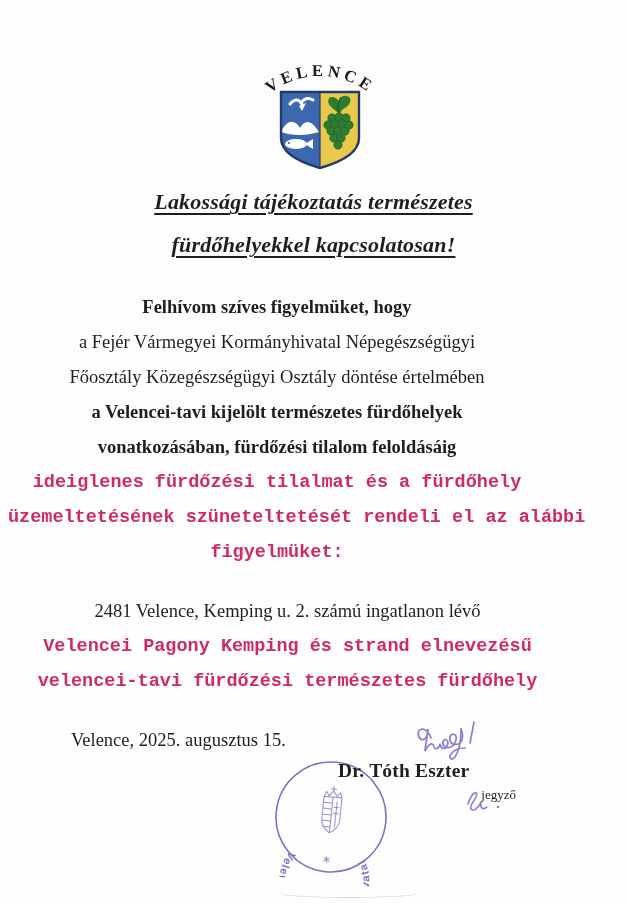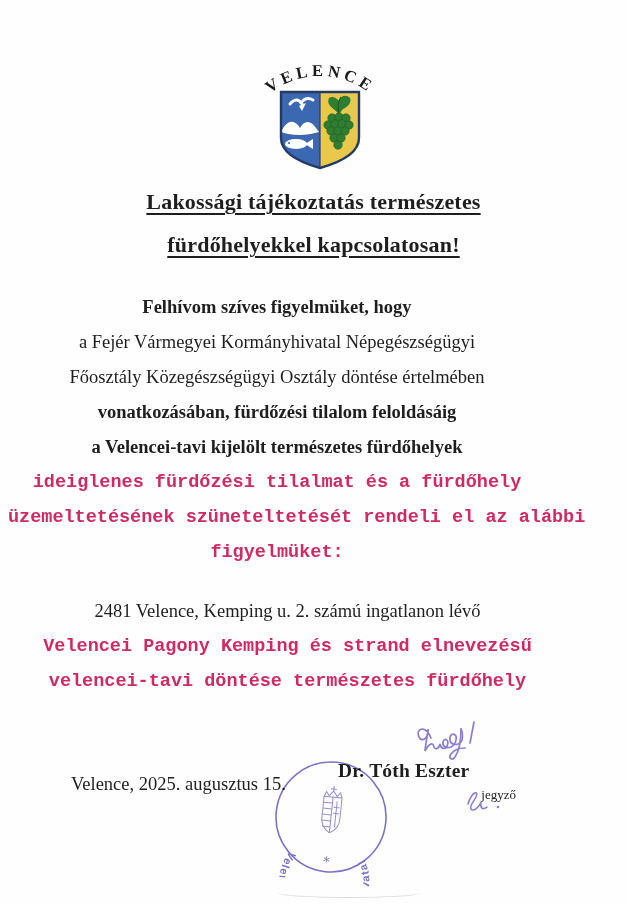--- a/index.html
+++ b/index.html
@@ -13,30 +13,30 @@
     --shield-outline:#243a66;
   }
   *{margin:0;padding:0;box-sizing:border-box;}
   html,body{background:#ffffff;}
   .page{
     position:relative;width:627px;height:904px;background:#fefefe;overflow:hidden;
     font-family:"Liberation Serif","DejaVu Serif",serif;color:var(--ink);
   }
   .crest{position:absolute;left:228px;top:50px;width:184px;height:122px;}
   .title{position:absolute;left:0;top:180px;width:627px;text-align:center;
-    font-size:22px;font-weight:bold;line-height:43px;letter-spacing:.2px;}
+    font-size:22px;font-weight:bold;line-height:43px;letter-spacing:.2px;font-style:italic;}
   .title .u{text-decoration:underline;text-decoration-thickness:2px;text-underline-offset:4px;}
   .body-block{position:absolute;left:0;top:290px;width:546px;text-align:center;
     font-size:18.5px;line-height:35px;padding-left:8px;}
   .location-block{position:absolute;left:0;top:594px;width:575px;text-align:center;
     font-size:18.5px;line-height:35px;}
   .ln{white-space:nowrap;}
   .b{font-weight:bold;}
   .mag{color:var(--accent-magenta);font-weight:bold;font-family:Liberation Mono, monospace;}
-  .date-line{position:absolute;left:71px;top:730px;font-size:18.5px;margin-top:44px;}
+  .date-line{position:absolute;left:71px;top:730px;font-size:18.5px;}
   .sig-squiggle{position:absolute;left:410px;top:716px;width:76px;height:54px;}
   .sig-name{position:absolute;left:338px;top:760px;width:184px;text-align:left;
     font-size:19.5px;font-weight:bold;letter-spacing:.2px;}
   .sig-title{position:absolute;left:332px;top:787px;width:184px;text-align:right;font-size:13px;}
   .sig-le{position:absolute;left:460px;top:787px;width:48px;height:30px;}
   .stamp{position:absolute;left:266px;top:752px;width:130px;height:130px;
     transform:rotate(6deg);opacity:.92;mix-blend-mode:multiply;}
   .scan-line{position:absolute;left:278px;top:893px;width:142px;height:5px;
     border-bottom:1.5px solid #c9c9c9;border-radius:0 0 50% 50%/0 0 100% 100%;opacity:.7;}
   .crest-arc-text{font-family:"Liberation Serif","DejaVu Serif",serif;font-size:16.5px;
@@ -102,31 +102,31 @@
 
   <div class="title">
     <div class="ln"><span class="u">Lakossági tájékoztatás természetes</span></div>
     <div class="ln"><span class="u">fürdőhelyekkel kapcsolatosan!</span></div>
   </div>
 
   <div class="body-block">
     <div class="ln b">Felhívom szíves figyelmüket, hogy</div>
     <div class="ln">a Fejér Vármegyei Kormányhivatal Népegészségügyi</div>
     <div class="ln">Főosztály Közegészségügyi Osztály döntése értelmében</div>
+    <div class="ln b">a Velencei-tavi kijelölt természetes fürdőhelyek</div>
     <div class="ln b">vonatkozásában, fürdőzési tilalom feloldásáig</div>
-    <div class="ln b">a Velencei-tavi kijelölt természetes fürdőhelyek</div>
     <div class="ln mag">ideiglenes fürdőzési tilalmat és a fürdőhely</div>
     <div class="ln mag">üzemeltetésének szüneteltetését rendeli el az alábbi</div>
     <div class="ln mag">figyelmüket:</div>
   </div>
 
   <div class="location-block">
     <div class="ln">2481 Velence, Kemping u. 2. számú ingatlanon lévő</div>
     <div class="ln mag">Velencei Pagony Kemping és strand elnevezésű</div>
-    <div class="ln mag">velencei-tavi döntése természetes fürdőhely</div>
+    <div class="ln mag">velencei-tavi fürdőzési természetes fürdőhely</div>
   </div>
 
   <div class="date-line">Velence, 2025. augusztus 15.</div>
 
   <svg class="sig-squiggle" viewBox="0 0 76 54" aria-hidden="true">
     <g fill="none" style="stroke:var(--signature-blue)" stroke-width="1.7" stroke-linecap="round">
       <path d="M 21 22 C 15 8 5 13 9 21 C 12 27 19 22 18 13 C 17 24 15 31 15 35 C 19 27 23 26 24 31 C 25 34 29 33 30 28 C 31 33 35 34 37 30 C 40 24 34 21 33 26 C 32 30 36 33 41 31 C 45 29 47 24 46 20 C 43 16 39 19 40 24 C 41 29 47 30 51 26 C 53 23 53 17 51 13"></path>
       <path d="M 51 13 C 51 24 49 35 45 41 C 42 45 38 42 41 38 C 44 34 50 32 55 32"></path>
       <path d="M 64 6 L 60 27"></path>
     </g>

